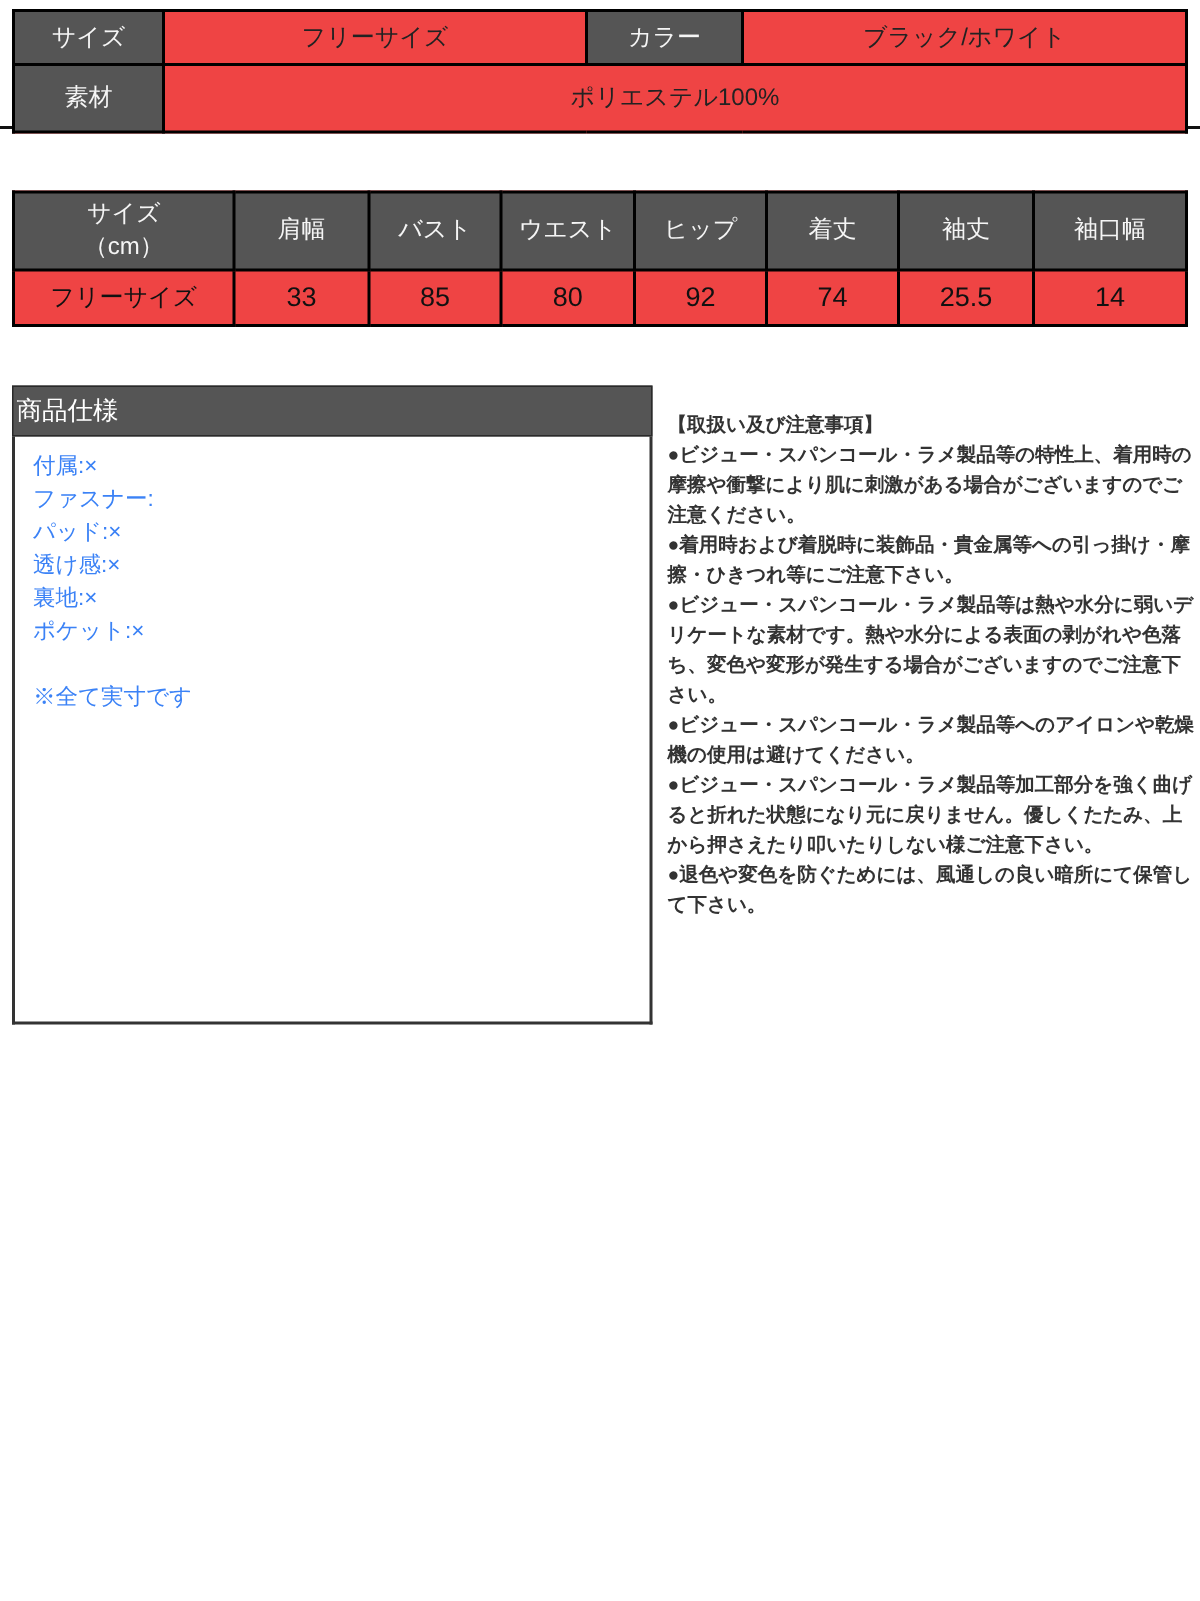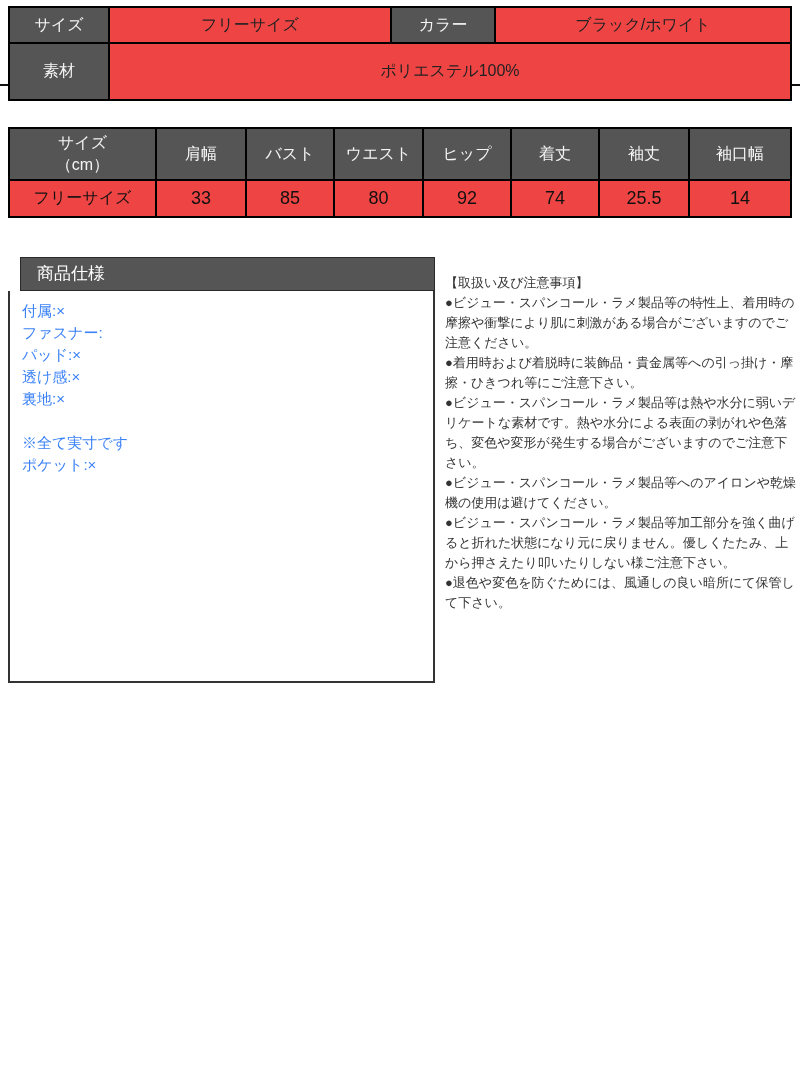--- a/index.html
+++ b/index.html
@@ -10,47 +10,47 @@
 
   
   .full-rule { position:absolute; left:0; top:84px; width:800px; height:2px; background:#111; z-index:0; }
 
   table { border-collapse:collapse; table-layout:fixed; background:#ef4444; }
 
   
   .t1 { position:absolute; left:8px; top:6px; z-index:1; }
   .t1 th, .t1 td { border:2px solid #000; text-align:center; vertical-align:middle; font-weight:normal; font-size:16px; padding:0; }
   .t1 .r1 { height:36px; }
-  .t1 .r2 { height:57px; }
+  .t1 .r2 { height:45px; }
 
   
   .t2 { position:absolute; left:8px; top:127px; z-index:1; }
   .t2 th, .t2 td { border:2px solid #000; text-align:center; vertical-align:middle; padding:0; }
   .t2 th { font-weight:normal; font-size:16px; height:50px; line-height:22px; }
   .t2 td { font-size:18px; height:35px; color:#111; }
   .t2 td.rowlabel { font-size:16px; }
 
   .th-dark { background:#555555; color:#f5f5f5; }
 
   
   .spec-box { position:absolute; left:8px; top:257px; width:427px; z-index:1; }
   .spec-bar {
     box-sizing:border-box; height:34px; background:#555555; color:#ffffff;
-    border:1px solid #2a2a2a; font-size:17px; line-height:31px; padding-left:16px;margin-left:12px;
+    border:1px solid #2a2a2a; font-size:17px; line-height:31px; padding-left:2px;
   }
   .spec-body {
     box-sizing:border-box; height:392px; border:2px solid #333; border-top:none;
     padding:9px 12px 0 12px; font-size:15px; line-height:22px; color:#3b82f6;
   }
   .spec-item { white-space:pre; }
   .spec-note { margin-top:22px; }
 
   
   .precautions { position:absolute; left:445px; top:273px; width:352px; font-size:13px; line-height:20px; color:#333; z-index:1; }
-  .precautions p { margin:0; padding:0; }
+  .precautions p { margin:0; padding:0;font-weight:bold; }
 </style>
 </head>
 <body>
 
 <div class="page">
 
   <div class="full-rule"></div>
 
   <table class="t1">
     <colgroup>
@@ -112,22 +112,22 @@
     </table>
 
   <div class="spec-box">
     <div class="spec-bar">商品仕様</div>
     <div class="spec-body">
       <div class="spec-item">付属:×</div>
       <div class="spec-item">ファスナー:</div>
       <div class="spec-item">パッド:×</div>
       <div class="spec-item">透け感:×</div>
       <div class="spec-item">裏地:×</div>
+      <div class="spec-item">ポケット:×</div>
       <div class="spec-item spec-note">※全て実寸です</div>
-      <div class="spec-item">ポケット:×</div>
     </div>
   </div>
 
   <div class="precautions">
     <p>【取扱い及び注意事項】</p>
     <p>●ビジュー・スパンコール・ラメ製品等の特性上、着用時の摩擦や衝撃により肌に刺激がある場合がございますのでご注意ください。</p>
     <p>●着用時および着脱時に装飾品・貴金属等への引っ掛け・摩擦・ひきつれ等にご注意下さい。</p>
     <p>●ビジュー・スパンコール・ラメ製品等は熱や水分に弱いデリケートな素材です。熱や水分による表面の剥がれや色落ち、変色や変形が発生する場合がございますのでご注意下さい。</p>
     <p>●ビジュー・スパンコール・ラメ製品等へのアイロンや乾燥機の使用は避けてください。</p>
     <p>●ビジュー・スパンコール・ラメ製品等加工部分を強く曲げると折れた状態になり元に戻りません。優しくたたみ、上から押さえたり叩いたりしない様ご注意下さい。</p>

